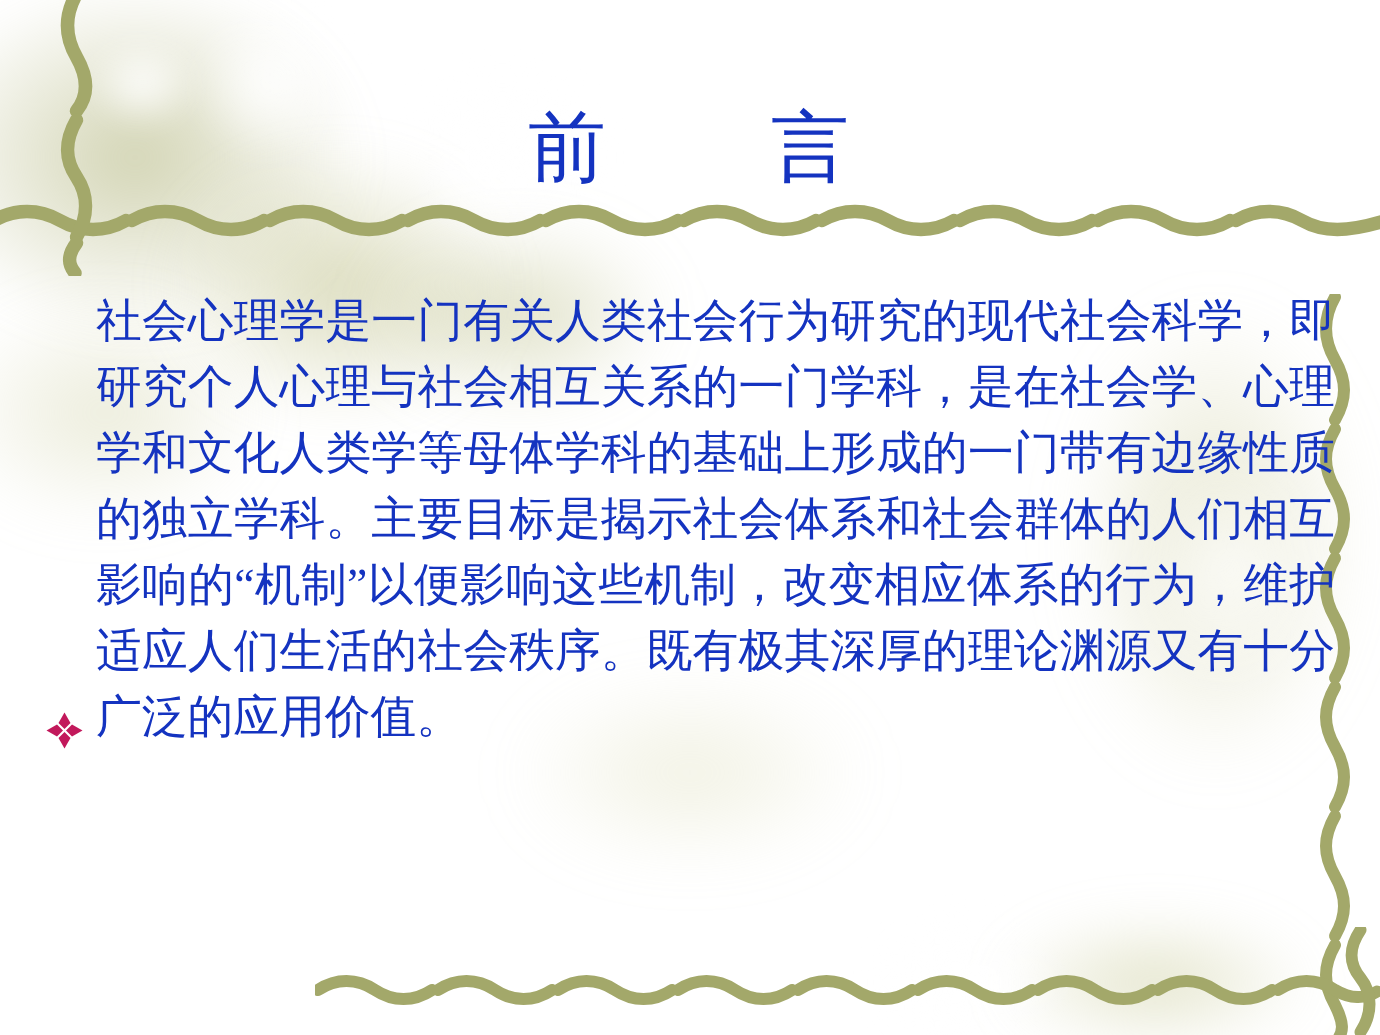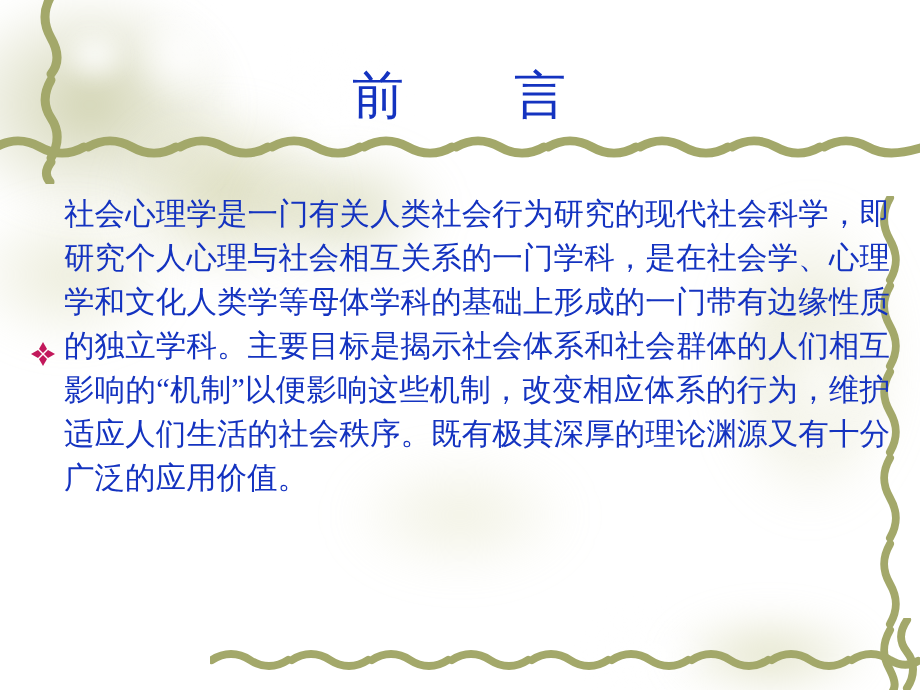--- a/index.html
+++ b/index.html
@@ -54,29 +54,29 @@
 
   
   .stem{position:absolute;pointer-events:none;}
 
   
   #title{
     position:absolute;left:0;top:70px;width:920px;
     text-align:center;
     color:#1433C0;
     font-size:52px;line-height:1.15;
-    font-family:Liberation Mono, monospace;
+    font-family:Liberation Sans, sans-serif;
     letter-spacing:2px;
     white-space:pre;
   }
 
   
   #body{
     position:absolute;left:30px;top:192px;width:860px;
-    display:flex;align-items:center;
+    display:flex;align-items:flex-end;
   }
   #bullet{
     flex:0 0 auto;width:34px;padding-top:16px;
     text-align:left;
   }
   #bullet svg{display:block;}
   #paragraph{
     flex:1 1 auto;
     color:#1433C0;
     font-size:30.5px;

